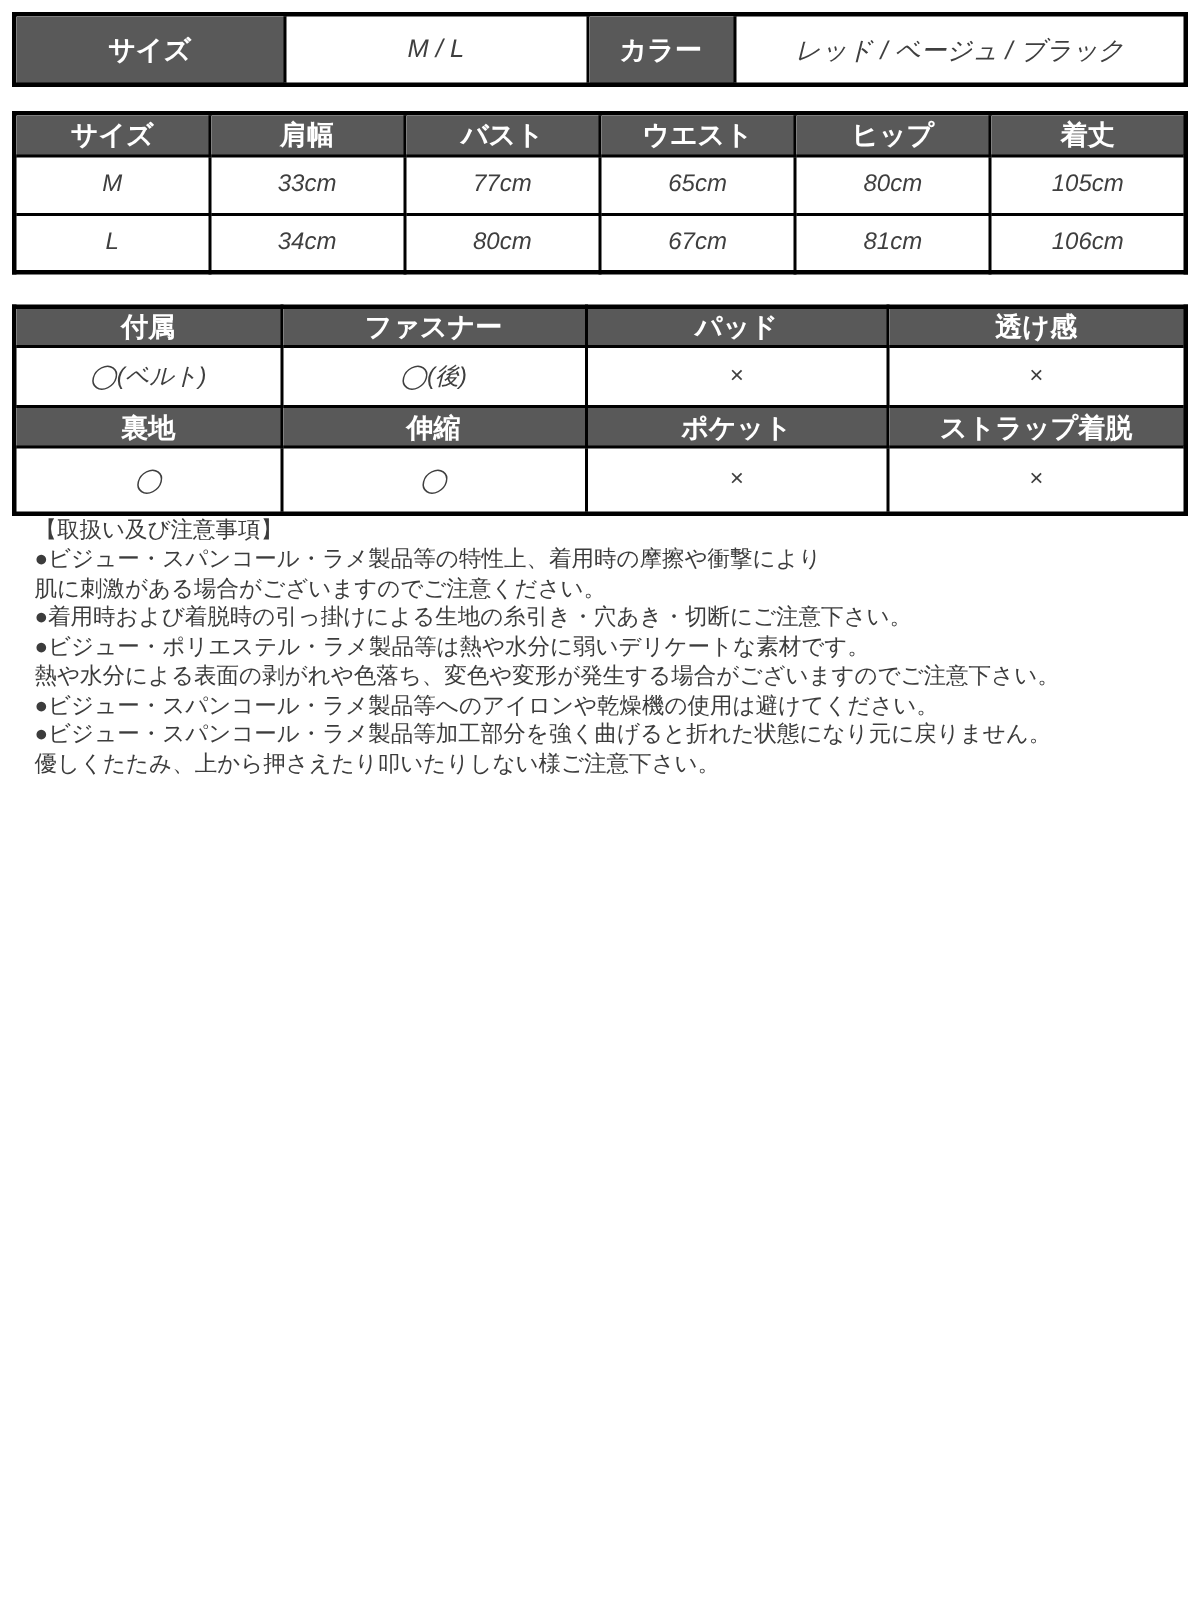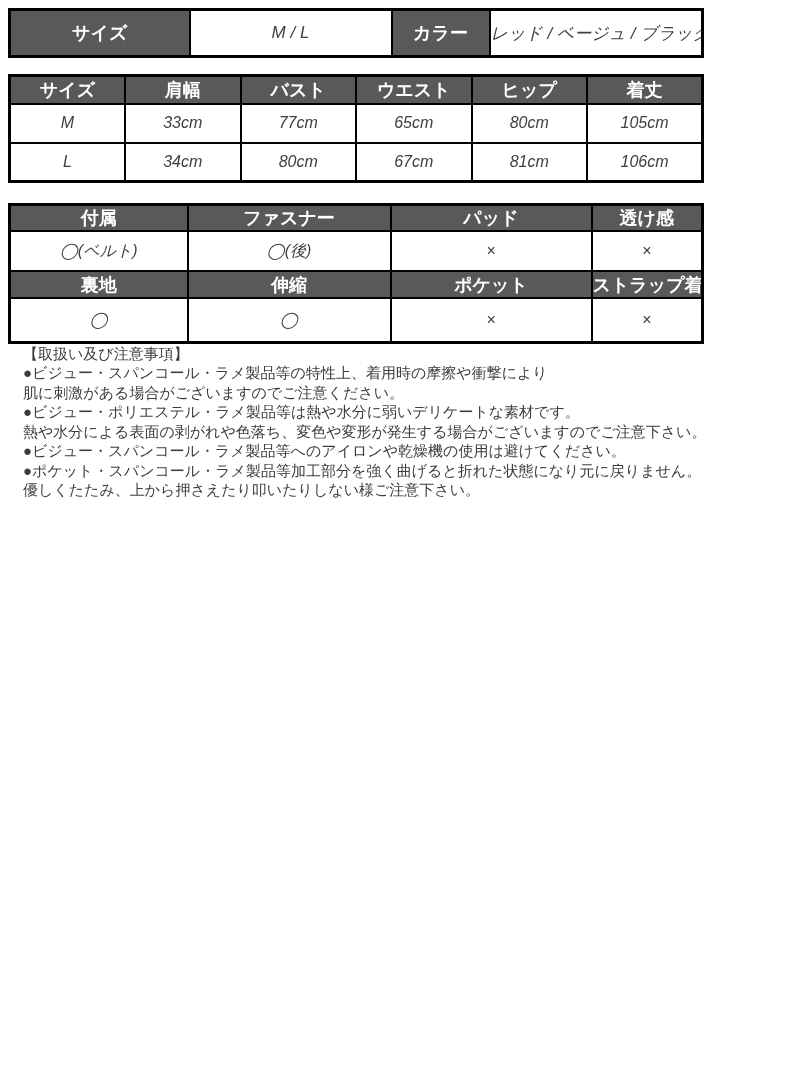--- a/index.html
+++ b/index.html
@@ -21,21 +21,21 @@
     position: relative;
     width: 800px;
     height: 1067px;
     background: var(--page-bg);
     padding: 8px 8px 0 8px;
     overflow: hidden;
   }
   table {
     border-collapse: collapse;
     table-layout: fixed;
-    width: 696px;
+    width: 784px;
     border: 3px solid var(--border);
   }
   th, td {
     border: 2px solid var(--border);
     text-align: center;
     vertical-align: middle;
     padding: 0;
     overflow: hidden;
     white-space: nowrap;
   }
@@ -157,20 +157,21 @@
         <td>×</td>
         <td>×</td>
       </tr>
     </tbody>
   </table>
 
   <div class="notes">
     <div class="note-line">【取扱い及び注意事項】</div>
     <div class="note-line">●ビジュー・スパンコール・ラメ製品等の特性上、着用時の摩擦や衝撃により</div>
     <div class="note-line">肌に刺激がある場合がございますのでご注意ください。</div>
+    <div class="note-line">●着用時および着脱時の引っ掛けによる生地の糸引き・穴あき・切断にご注意下さい。</div>
     <div class="note-line">●ビジュー・ポリエステル・ラメ製品等は熱や水分に弱いデリケートな素材です。</div>
     <div class="note-line">熱や水分による表面の剥がれや色落ち、変色や変形が発生する場合がございますのでご注意下さい。</div>
     <div class="note-line">●ビジュー・スパンコール・ラメ製品等へのアイロンや乾燥機の使用は避けてください。</div>
-    <div class="note-line">●ポケット・スパンコール・ラメ製品等加工部分を強く曲げると折れた状態になり元に戻りません。</div>
+    <div class="note-line">●ビジュー・スパンコール・ラメ製品等加工部分を強く曲げると折れた状態になり元に戻りません。</div>
     <div class="note-line">優しくたたみ、上から押さえたり叩いたりしない様ご注意下さい。</div>
   </div>
 
 </div>
 
 </body></html>

